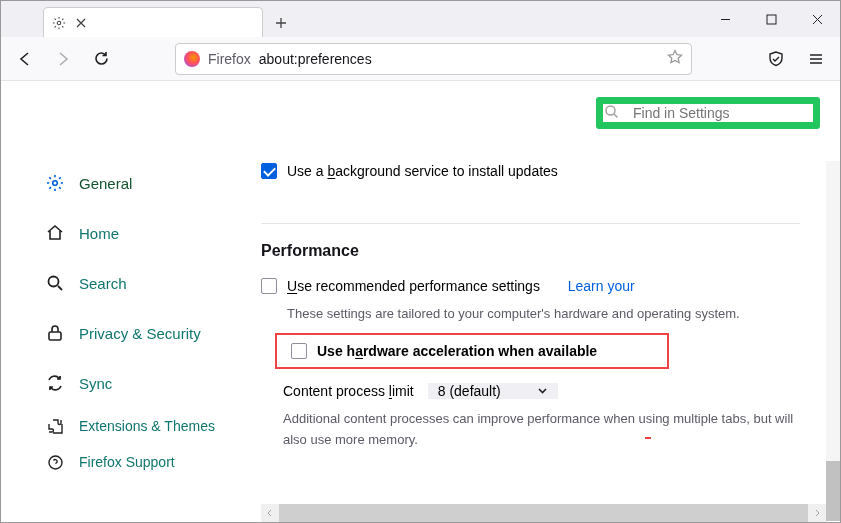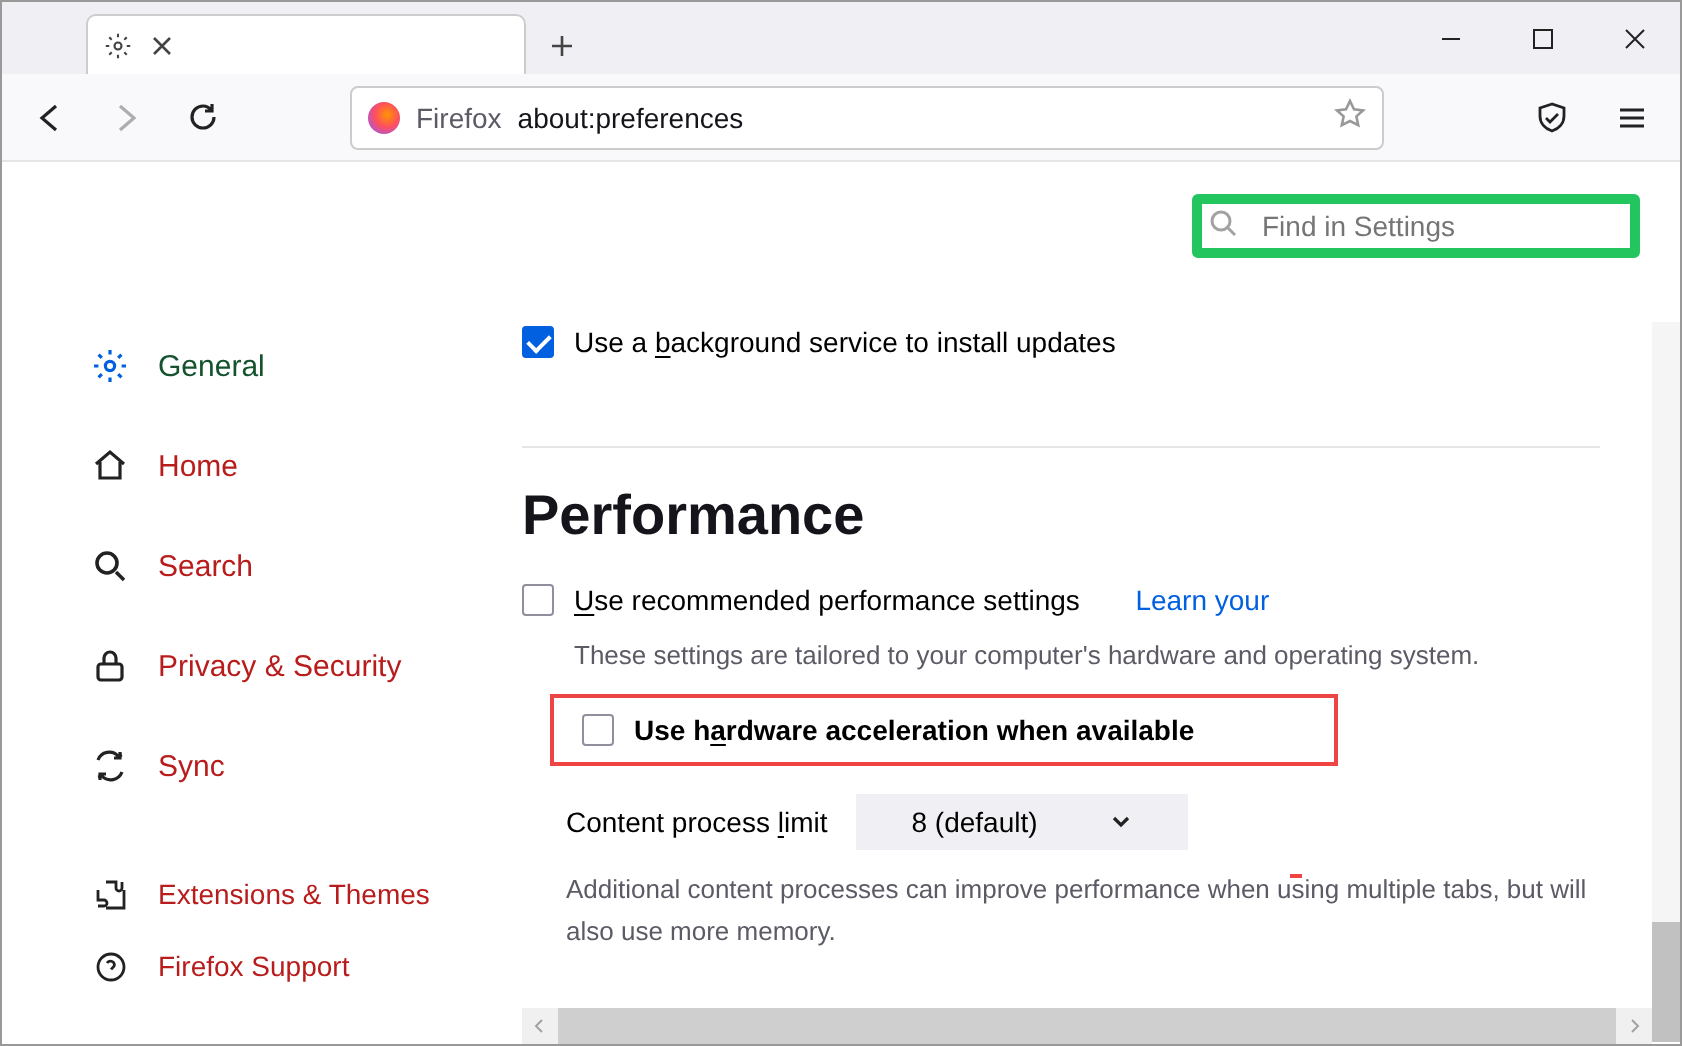--- a/index.html
+++ b/index.html
@@ -22,49 +22,49 @@
 .urlbar { flex: 1; height: 32px; background:#fff; border:1px solid #ccc; border-radius:4px; display:flex; align-items:center; padding:0 8px; gap:8px; font-size:14px; margin: 0 60px 0 50px;}
 .urlbar .ff-logo { width:16px; height:16px; background: radial-gradient(circle at 60% 40%, #ff9500 0%, #ff4f5e 45%, #9059ff 95%); border-radius:50%; }
 .urlbar .identity { color:#5b5b66; font-size:14px; }
 .urlbar .url { color:#15141a; flex:1;}
 .urlbar .star { opacity:.6; }
 .toolbar-right { display:flex; gap:12px; align-items:center; }
 
 
 .content { display:flex; height: calc(523px - 36px - 44px - 18px); position:relative; }
 .sidebar { width: 260px; padding-top: 80px; padding-left: 44px; flex-shrink: 0;}
-.sidebar-item { display:flex; align-items:center; gap:14px; height:44px; font-size:15px; color:#b91c1c; cursor:pointer; margin-bottom: 6px;}
+.sidebar-item { display:flex; align-items:center; gap:14px; height:44px; font-size:15px; color:#0f766e; cursor:pointer; margin-bottom: 6px;}
 .sidebar-item.active { color:#14532d; }
 .sidebar-item .s-icon { width:20px; height:20px; display:flex; align-items:center; justify-content:center;}
-.sidebar-foot { position:absolute; bottom:4px; left:44px;}
+.sidebar-foot { position:absolute; bottom:25px; left:44px;}
 .sidebar-foot .sidebar-item { height:34px; font-size:14px; margin-bottom:2px;}
 
 .main { flex:1; padding: 16px 20px 0 0; position:relative; overflow:hidden;}
 .search-wrap { display:flex; justify-content:flex-end; margin-bottom: 34px;}
-.settings-search { width: 224px; height: 32px; border:5px solid #22c55e; border-radius:3px; padding: 0 8px 0 30px; font-size:14px; background:#fff; }
+.settings-search { width: 224px; height: 32px; border:7px solid #22c55e; border-radius:3px; padding: 0 8px 0 30px; font-size:14px; background:#fff; }
 .search-icon-wrap { position: relative;}
 .search-icon-inside { position:absolute; left:8px; top:7px; opacity:.6;}
 
 .setting-row { display:flex; align-items:flex-end; gap:10px; font-size:14px; margin-bottom: 12px; }
 .check { width:16px; height:16px; border:1px solid #8f8f9d; border-radius:2px; display:inline-flex; align-items:center; justify-content:center; flex-shrink:0; cursor:pointer; background:#fff;}
 .check.checked { background:#0060df; border-color:#0060df; }
 .check.checked::after { content:""; width:9px; height:5px; border-left:2px solid #fff; border-bottom:2px solid #fff; transform:rotate(-45deg); margin-top:-2px;}
 
 hr.sep { border:none; border-top:1px solid #e5e5e5; margin: 44px 20px 18px 0; }
 
-h2.section-title { font-size: 28px; font-weight: 600; color:#15141a; margin-bottom: 18px;}
+h2.section-title { font-size: 16px; font-weight: 600; color:#15141a; margin-bottom: 18px;}
 
 .link { color:#0060df; cursor:pointer; }
 .desc { color:#5b5b66; font-size:13px; margin: 4px 0 12px 26px; }
 
 .highlight-box { border: 2px solid #ef4444; padding: 8px 70px 8px 14px; display:inline-flex; margin-left: 14px; margin-bottom: 14px; font-weight: bold; }
 .highlight-box .setting-row{ margin-bottom:0; }
 
 .process-row { display:flex; align-items:center; gap:14px; margin-left:22px; font-size:14px; margin-bottom:10px;}
-.select { height:28px; background:#f0f0f4; border:none; display:flex; align-items:center; padding:0 28px; gap: 36px; cursor:pointer; font-size:14px;}
+.select { height:16px; background:#f0f0f4; border:none; display:flex; align-items:center; padding:0 10px; gap: 36px; cursor:pointer; font-size:14px;}
 
 .desc2 { color:#5b5b66; font-size:13px; margin-left:22px; line-height:1.6; max-width: 540px;}
 
 
 .vscroll { position:absolute; right:0; top:80px; width:14px; bottom:0; background:#f5f5f5;}
 .vscroll-thumb{ position:absolute; top:300px; width:14px; height:60px; background:#c1c1c1;}
 .hscroll { position:absolute; left:260px; right:14px; bottom:0; height:18px; background:#f0f0f0; display:flex; align-items:center;}
 .hscroll-arrow{ width:18px; height:18px; display:flex; align-items:center; justify-content:center; opacity:.5;}
 .hscroll-track{ flex:1; height:18px; background:#cfcfcf;}
 

